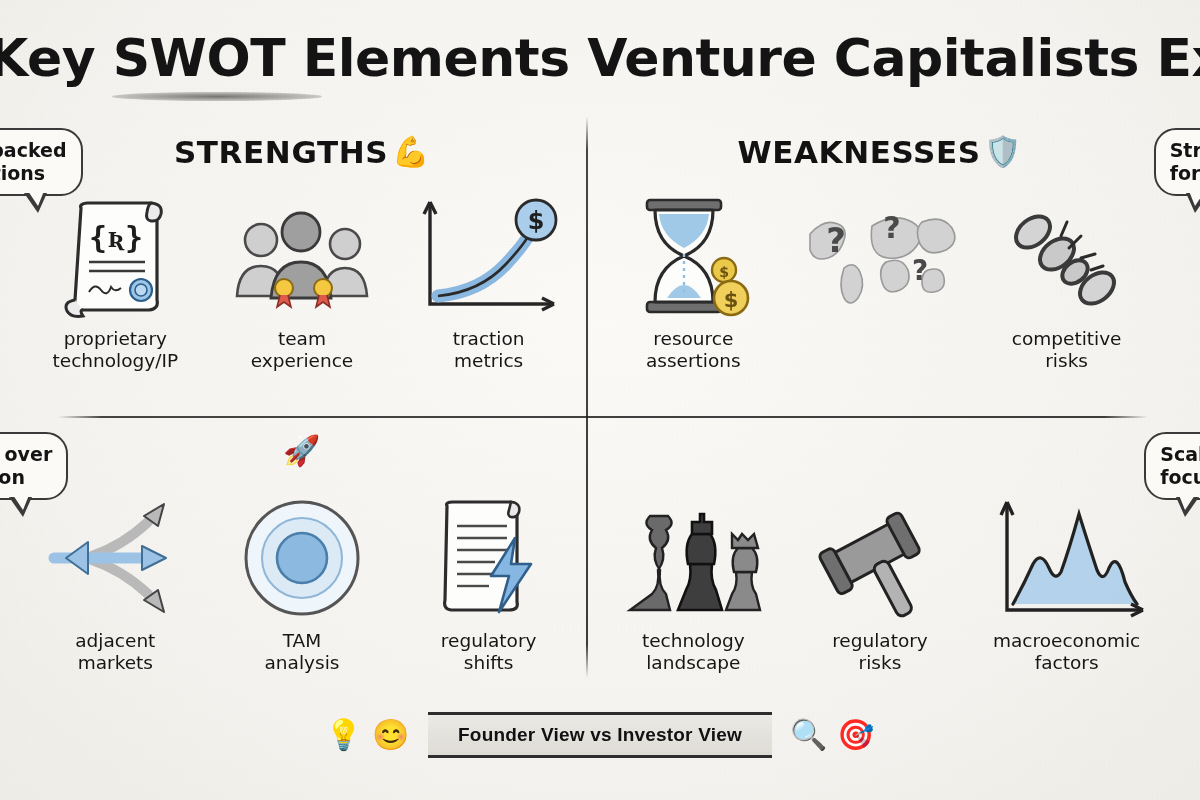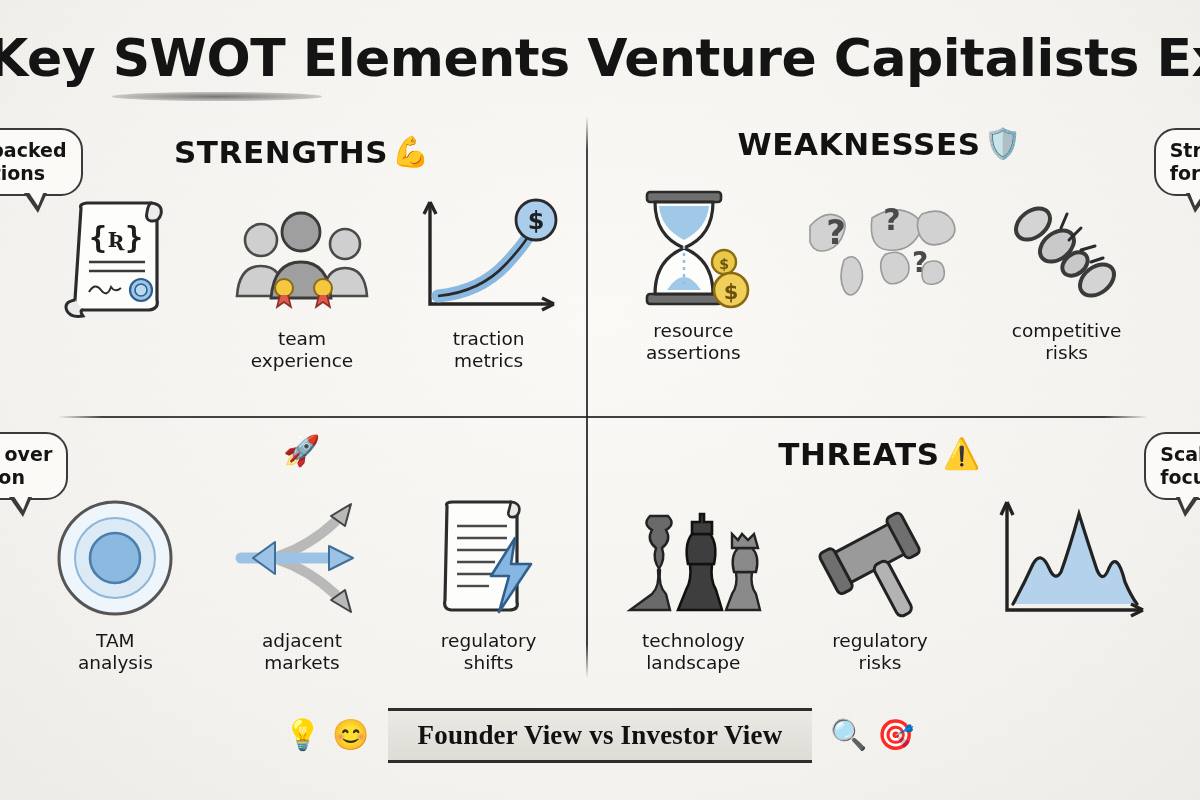--- a/index.html
+++ b/index.html
@@ -28,21 +28,21 @@
 
   
   .v-div{position:absolute;left:586px;top:116px;width:2px;height:562px;
     background:linear-gradient(to bottom, rgba(30,30,30,0) 0%, rgba(30,30,30,.82) 6%, rgba(30,30,30,.86) 94%, rgba(30,30,30,0) 100%);}
   .h-div{position:absolute;left:58px;top:416px;width:1090px;height:2px;
     background:linear-gradient(to right, rgba(30,30,30,0) 0%, rgba(30,30,30,.82) 4%, rgba(30,30,30,.86) 96%, rgba(30,30,30,0) 100%);}
 
   
   .quad{position:absolute;width:560px;height:300px;}
   .q-tl{left:22px;top:120px;}
-  .q-tr{left:600px;top:112px;}
+  .q-tr{left:600px;top:120px;}
   .q-bl{left:22px;top:422px;}
   .q-br{left:600px;top:422px;}
 
   .q-head{
     position:absolute;top:14px;width:100%;text-align:center;
     font-size:31px;font-weight:700;letter-spacing:.6px;
     font-family:"DejaVu Sans", sans-serif;color:#121212;
     display:flex;align-items:center;justify-content:center;gap:4px;
   }
   .q-head .emoji{font-size:30px;line-height:1;}
@@ -83,21 +83,21 @@
   .b-br .tail i{position:absolute;left:-6px;top:-22px;width:0;height:0;
      border-left:6px solid transparent;border-right:10px solid transparent;border-top:15px solid #fbfaf7;}
 
   
   .footer{position:absolute;left:0;top:700px;width:1200px;height:70px;
     display:flex;align-items:center;justify-content:center;gap:18px;}
   .f-icons{display:flex;align-items:center;gap:10px;}
   .banner{position:relative;padding:9px 30px;
     background:linear-gradient(to bottom,#eceae5 0%,#e4e2dc 50%,#dedcd5 100%);
     border-top:3px solid #2e2e2e;border-bottom:3px solid #2e2e2e;}
-  .banner-text{font-size:27px;font-weight:700;font-family:Liberation Serif, serif;
+  .banner-text{font-size:19px;font-weight:700;font-family:Liberation Sans, sans-serif;
     color:#111;white-space:nowrap;letter-spacing:.2px;}
   .f-emoji{font-size:30px;line-height:1;}
 </style>
 </head>
 <body>
 
 <div class="page">
   <div class="grain"></div>
 
   <div class="title">Key SWOT Elements Venture Capitalists Expect to See</div>
@@ -121,20 +121,24 @@
             <path d="M20 108 Q8 110 12 119 Q16 126 28 124 Q24 118 28 118" fill="#ececec" stroke="#2c2c2c" stroke-width="3"></path>
             <text x="61" y="56" font-size="30" font-family="DejaVu Sans Mono, monospace" font-weight="700" fill="#1d1d1d" text-anchor="middle">{ }</text>
             <text x="61" y="55" font-size="20" font-family="DejaVu Serif, serif" font-weight="700" fill="#1d1d1d" text-anchor="middle">Ʀ</text>
             <line x1="34" y1="70" x2="90" y2="70" stroke="#3a3a3a" stroke-width="2.4"></line>
             <line x1="34" y1="79" x2="90" y2="79" stroke="#3a3a3a" stroke-width="2.4"></line>
             <path d="M34 100 q6 -10 12 -2 t10 -3 q4 6 10 1" fill="none" stroke="#2c2c2c" stroke-width="2"></path>
             <circle cx="86" cy="98" r="11" fill="#9fc6e8" stroke="#2b5f8c" stroke-width="2.2"></circle>
             <circle cx="86" cy="98" r="6" fill="#bcd9f0" stroke="#2b5f8c" stroke-width="1.6"></circle>
           </svg>
         </div>
+        <div class="cap">
+          <div>proprietary</div>
+          <div>technology/IP</div>
+        </div>
       </div>
 
       <div class="item">
         <div class="art">
           <svg width="150" height="128" viewBox="0 0 150 128">
             <g fill="#cfcfcf" stroke="#4a4a4a" stroke-width="2.6">
               <circle cx="34" cy="48" r="16"></circle>
               <path d="M10 104 q2 -30 24 -30 q22 0 24 30 Z"></path>
               <circle cx="118" cy="52" r="15"></circle>
               <path d="M96 104 q2 -28 22 -28 q20 0 22 28 Z"></path>
@@ -250,48 +254,48 @@
   </div>
 
   <div class="quad q-bl">
     <div class="q-head">
       <span class="emoji">🚀</span>
     </div>
     <div class="items">
 
       <div class="item">
         <div class="art">
-          <svg width="130" height="128" viewBox="0 0 130 128">
-            <circle cx="65" cy="64" r="56" fill="#eef5fb" stroke="#555" stroke-width="3"></circle>
-            <circle cx="65" cy="64" r="40" fill="#dceaf6" stroke="#8fb6d6" stroke-width="2"></circle>
-            <circle cx="65" cy="64" r="25" fill="#8cb9e0" stroke="#4a7fab" stroke-width="2.6"></circle>
-          </svg>
-        </div>
-        <div class="cap">
-          <div>TAM</div>
-          <div>analysis</div>
-        </div>
-      </div>
-
-      <div class="item">
-        <div class="art">
           <svg width="150" height="128" viewBox="0 0 150 128">
             <path d="M14 64 L58 64" stroke="#9cc3e6" stroke-width="11" stroke-linecap="round" fill="none"></path>
             <path d="M52 62 Q82 52 108 28" stroke="#b9b9b9" stroke-width="10" stroke-linecap="round" fill="none"></path>
             <path d="M52 66 Q82 76 108 100" stroke="#b9b9b9" stroke-width="10" stroke-linecap="round" fill="none"></path>
             <path d="M52 64 L104 64" stroke="#9cc3e6" stroke-width="11" stroke-linecap="round" fill="none"></path>
             <path d="M104 22 l20 -12 l-6 22 Z" fill="#b9b9b9" stroke="#444" stroke-width="2" stroke-linejoin="round"></path>
             <path d="M104 106 l20 12 l-6 -22 Z" fill="#b9b9b9" stroke="#444" stroke-width="2" stroke-linejoin="round"></path>
             <path d="M102 52 l24 12 l-24 12 Z" fill="#9cc3e6" stroke="#3f6f96" stroke-width="2" stroke-linejoin="round"></path>
             <path d="M48 48 l-22 16 l22 16 Z" fill="#9cc3e6" stroke="#3f6f96" stroke-width="2" stroke-linejoin="round"></path>
           </svg>
         </div>
         <div class="cap">
           <div>adjacent</div>
           <div>markets</div>
+        </div>
+      </div>
+
+      <div class="item">
+        <div class="art">
+          <svg width="130" height="128" viewBox="0 0 130 128">
+            <circle cx="65" cy="64" r="56" fill="#eef5fb" stroke="#555" stroke-width="3"></circle>
+            <circle cx="65" cy="64" r="40" fill="#dceaf6" stroke="#8fb6d6" stroke-width="2"></circle>
+            <circle cx="65" cy="64" r="25" fill="#8cb9e0" stroke="#4a7fab" stroke-width="2.6"></circle>
+          </svg>
+        </div>
+        <div class="cap">
+          <div>TAM</div>
+          <div>analysis</div>
         </div>
       </div>
 
       <div class="item">
         <div class="art">
           <svg width="140" height="128" viewBox="0 0 140 128">
             <path d="M28 12 Q26 8 34 8 L92 8 Q100 9 98 16 L98 108 Q100 116 90 116 L32 116 Q24 115 26 106 Z" fill="#fdfdfb" stroke="#2c2c2c" stroke-width="3.2" stroke-linejoin="round"></path>
             <path d="M92 8 Q102 9 100 18 Q98 24 92 23 Q88 22 90 16 Z" fill="#e8e8e8" stroke="#2c2c2c" stroke-width="2.6"></path>
             <g stroke="#4a4a4a" stroke-width="2.4">
               <line x1="38" y1="32" x2="88" y2="32"></line>
@@ -306,24 +310,20 @@
         </div>
         <div class="cap">
           <div>regulatory</div>
           <div>shifts</div>
         </div>
       </div>
     </div>
   </div>
 
   <div class="quad q-br">
-    <div class="q-head">
-      <span>THREATS</span>
-      <span class="emoji">⚠️</span>
-    </div>
     <div class="items">
 
       <div class="item">
         <div class="art">
           <svg width="150" height="128" viewBox="0 0 150 128">
             <g fill="#6a6a6a" stroke="#222" stroke-width="2.4">
               <path d="M18 116 L58 116 L54 100 Q46 92 48 76 Q40 66 44 54 Q34 46 40 36 Q30 30 38 22 L56 22 Q64 30 54 36 Q60 46 50 54 Q54 66 46 76 Q48 92 40 100 Z" transform="translate(-6,0)"></path>
             </g>
             <g fill="#3e3e3e" stroke="#111" stroke-width="2.6">
               <path d="M60 116 L104 116 L98 96 Q92 86 94 70 L72 70 Q74 86 68 96 Z"></path>
@@ -363,20 +363,24 @@
       <div class="item">
         <div class="art">
           <svg width="160" height="128" viewBox="0 0 160 128">
             <path d="M26 110 Q36 92 46 70 Q54 56 62 74 Q68 88 74 78 Q82 56 92 20 Q102 52 110 76 Q116 90 122 74 Q130 56 138 88 Q144 102 150 110 Z" fill="#a8ccea" opacity=".85"></path>
             <path d="M26 110 Q36 92 46 70 Q54 56 62 74 Q68 88 74 78 Q82 56 92 20 Q102 52 110 76 Q116 90 122 74 Q130 56 138 88 Q144 102 150 110" fill="none" stroke="#222" stroke-width="3.2" stroke-linecap="round"></path>
             <path d="M20 8 L20 116 L156 116" fill="none" stroke="#222" stroke-width="3.4"></path>
             <path d="M20 8 l-6 13 M20 8 l6 13" fill="none" stroke="#222" stroke-width="3.4"></path>
             <path d="M156 116 l-12 -6 M156 116 l-12 6" fill="none" stroke="#222" stroke-width="3.4"></path>
           </svg>
         </div>
+        <div class="cap">
+          <div>macroeconomic</div>
+          <div>factors</div>
+        </div>
       </div>
     </div>
   </div>
 
   <div class="bubble b-tl">
     <div>data-backed</div>
     <div>assertions</div>
     <span class="tail">
         <i></i>
       </span>

